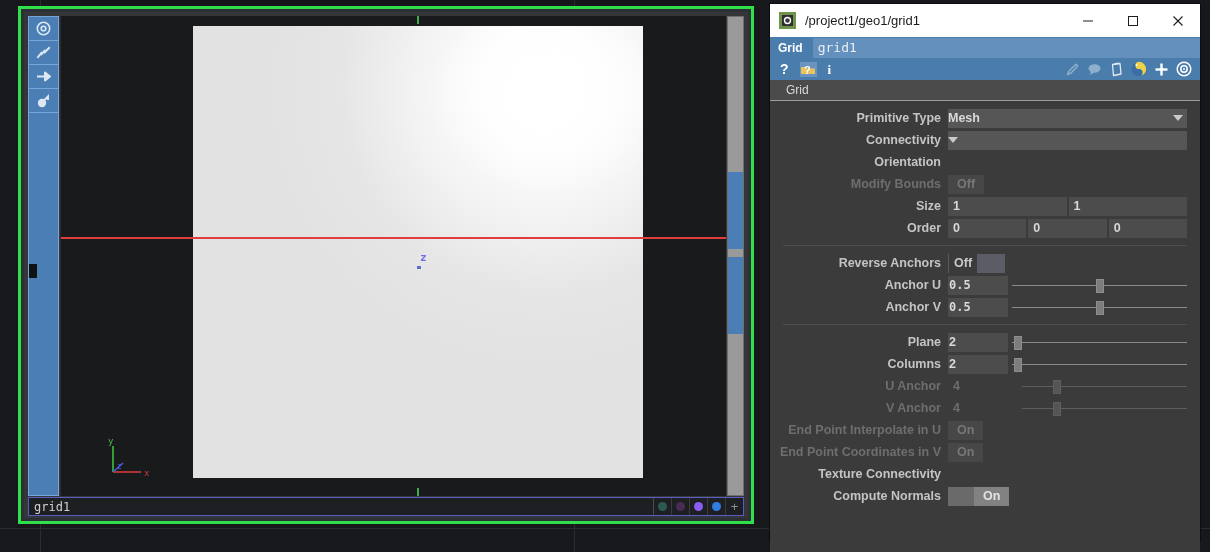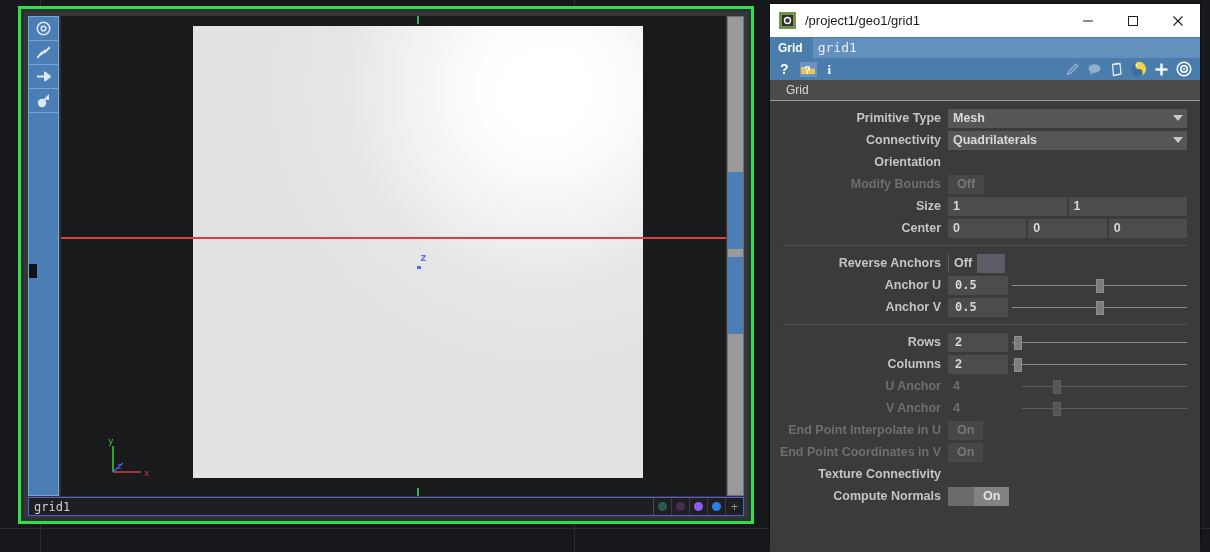--- a/index.html
+++ b/index.html
@@ -392,21 +392,20 @@
     box-sizing: border-box;
   }
   .pmenu {
     flex: 1;
     height: 19px;
     background: #565656;
     color: #d8d8d8;
     font-size: 12.5px;
     display: flex;
     align-items: center;
-    padding-left: 5px;
     padding-right: 4px;
     box-sizing: border-box;
     position: relative;
   }
   .pmenu-label { flex: 1; }
   .pmenu-arrow {
     width: 0; height: 0;
     border-left: 5px solid transparent;
     border-right: 5px solid transparent;
     border-top: 6px solid #c9c9c9;
@@ -514,21 +513,21 @@
 
   
   .pfield-sm {
     width: 60px;
     height: 19px;
     background: #4c4c4c;
     color: #d8d8d8;
     font-size: 12.5px;
     display: flex;
     align-items: center;
-    padding-left: 7px;
+    padding-left: 1px;
     box-sizing: border-box;
     flex: none;
   }
   .pfield-sm.mono { font-family: "DejaVu Sans Mono", monospace; font-size: 12px; }
 
   .group-sep {
     height: 1px;
     background: #4e4e4e;
     margin: 6px 13px 6px 13px;
   }
@@ -724,21 +723,20 @@
         <div class="plabel">Primitive Type</div>
         <div class="pmenu">
           <span class="pmenu-label">Mesh</span>
           <span class="pmenu-arrow"></span>
         </div>
       </div>
 
       <div class="prow">
         <div class="plabel">Connectivity</div>
         <div class="pmenu">
-          <span class="pmenu-label">Quadrilaterals</span>
           <span class="pmenu-arrow"></span>
         </div>
       </div>
 
       <div class="prow">
         <div class="plabel">Orientation</div>
       </div>
 
       <div class="prow">
         <div class="plabel dim">Modify Bounds</div>
@@ -749,21 +747,21 @@
 
       <div class="prow">
         <div class="plabel">Size</div>
         <div class="pmulti">
           <div class="pfield">1</div>
           <div class="pfield">1</div>
         </div>
       </div>
 
       <div class="prow">
-        <div class="plabel">Center</div>
+        <div class="plabel">Order</div>
         <div class="pmulti">
           <div class="pfield">0</div>
           <div class="pfield">0</div>
           <div class="pfield">0</div>
         </div>
       </div>
 
       <div class="group-sep"></div>
 
       <div class="prow">
@@ -788,21 +786,21 @@
         <div class="pfield-sm mono">0.5</div>
         <div class="pslider">
           <div class="track"></div>
           <div class="thumb" style="left:48%;"></div>
         </div>
       </div>
 
       <div class="group-sep"></div>
 
       <div class="prow">
-        <div class="plabel">Rows</div>
+        <div class="plabel">Plane</div>
         <div class="pfield-sm">2</div>
         <div class="pslider">
           <div class="track"></div>
           <div class="thumb" style="left:1%;"></div>
         </div>
       </div>
 
       <div class="prow">
         <div class="plabel">Columns</div>
         <div class="pfield-sm">2</div>

